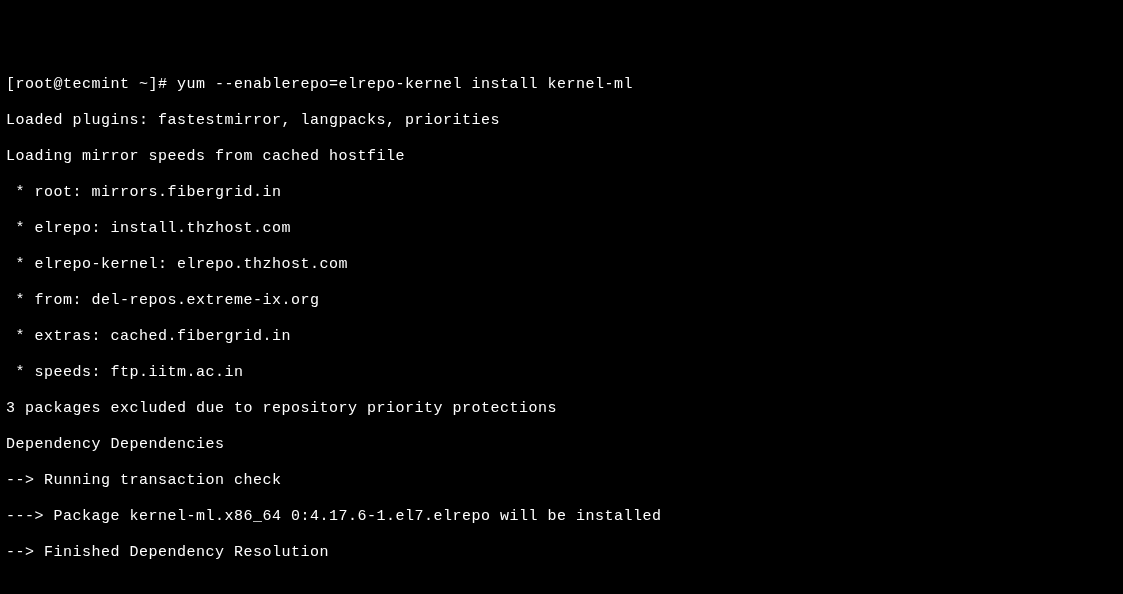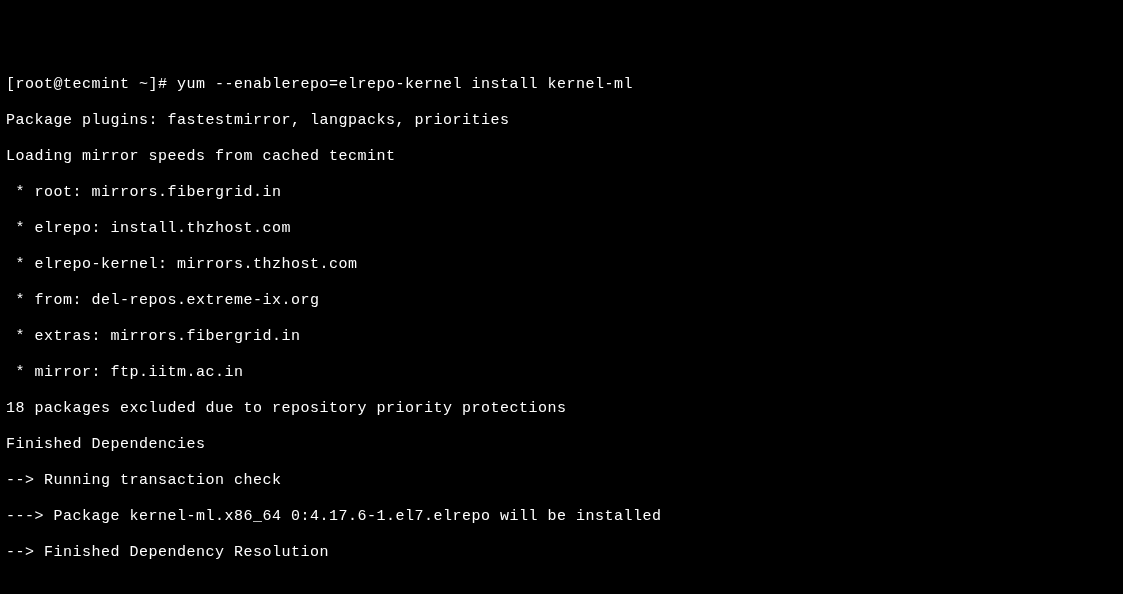--- a/index.html
+++ b/index.html
@@ -23,30 +23,30 @@
     .terminal-line {
       display: block;
     }
   </style>
 </head>
 <body>
 
 
 
 <span class="terminal-line"><span>[root@tecmint ~]# </span><span>yum --enablerepo=elrepo-kernel install kernel-ml</span></span>
-<span class="terminal-line">Package plugins: fastestmirror, langpacks, priorities</span>
-<span class="terminal-line">Loading mirror speeds from cached tecmint</span>
+<span class="terminal-line">Loaded plugins: fastestmirror, langpacks, priorities</span>
+<span class="terminal-line">Loading mirror speeds from cached hostfile</span>
 <span class="terminal-line"> * root: mirrors.fibergrid.in</span>
 <span class="terminal-line"> * elrepo: install.thzhost.com</span>
-<span class="terminal-line"> * elrepo-kernel: mirrors.thzhost.com</span>
+<span class="terminal-line"> * elrepo-kernel: elrepo.thzhost.com</span>
 <span class="terminal-line"> * from: del-repos.extreme-ix.org</span>
-<span class="terminal-line"> * extras: mirrors.fibergrid.in</span>
-<span class="terminal-line"> * mirror: ftp.iitm.ac.in</span>
-<span class="terminal-line">18 packages excluded due to repository priority protections</span>
-<span class="terminal-line">Finished Dependencies</span>
+<span class="terminal-line"> * extras: cached.fibergrid.in</span>
+<span class="terminal-line"> * speeds: ftp.iitm.ac.in</span>
+<span class="terminal-line">3 packages excluded due to repository priority protections</span>
+<span class="terminal-line">Dependency Dependencies</span>
 <span class="terminal-line">--&gt; Running transaction check</span>
 <span class="terminal-line">---&gt; Package kernel-ml.x86_64 0:4.17.6-1.el7.elrepo will be installed</span>
 <span class="terminal-line">--&gt; Finished Dependency Resolution</span>
 <span class="terminal-line"></span>
 
 <span class="terminal-line"></span>
 
 
 
 

